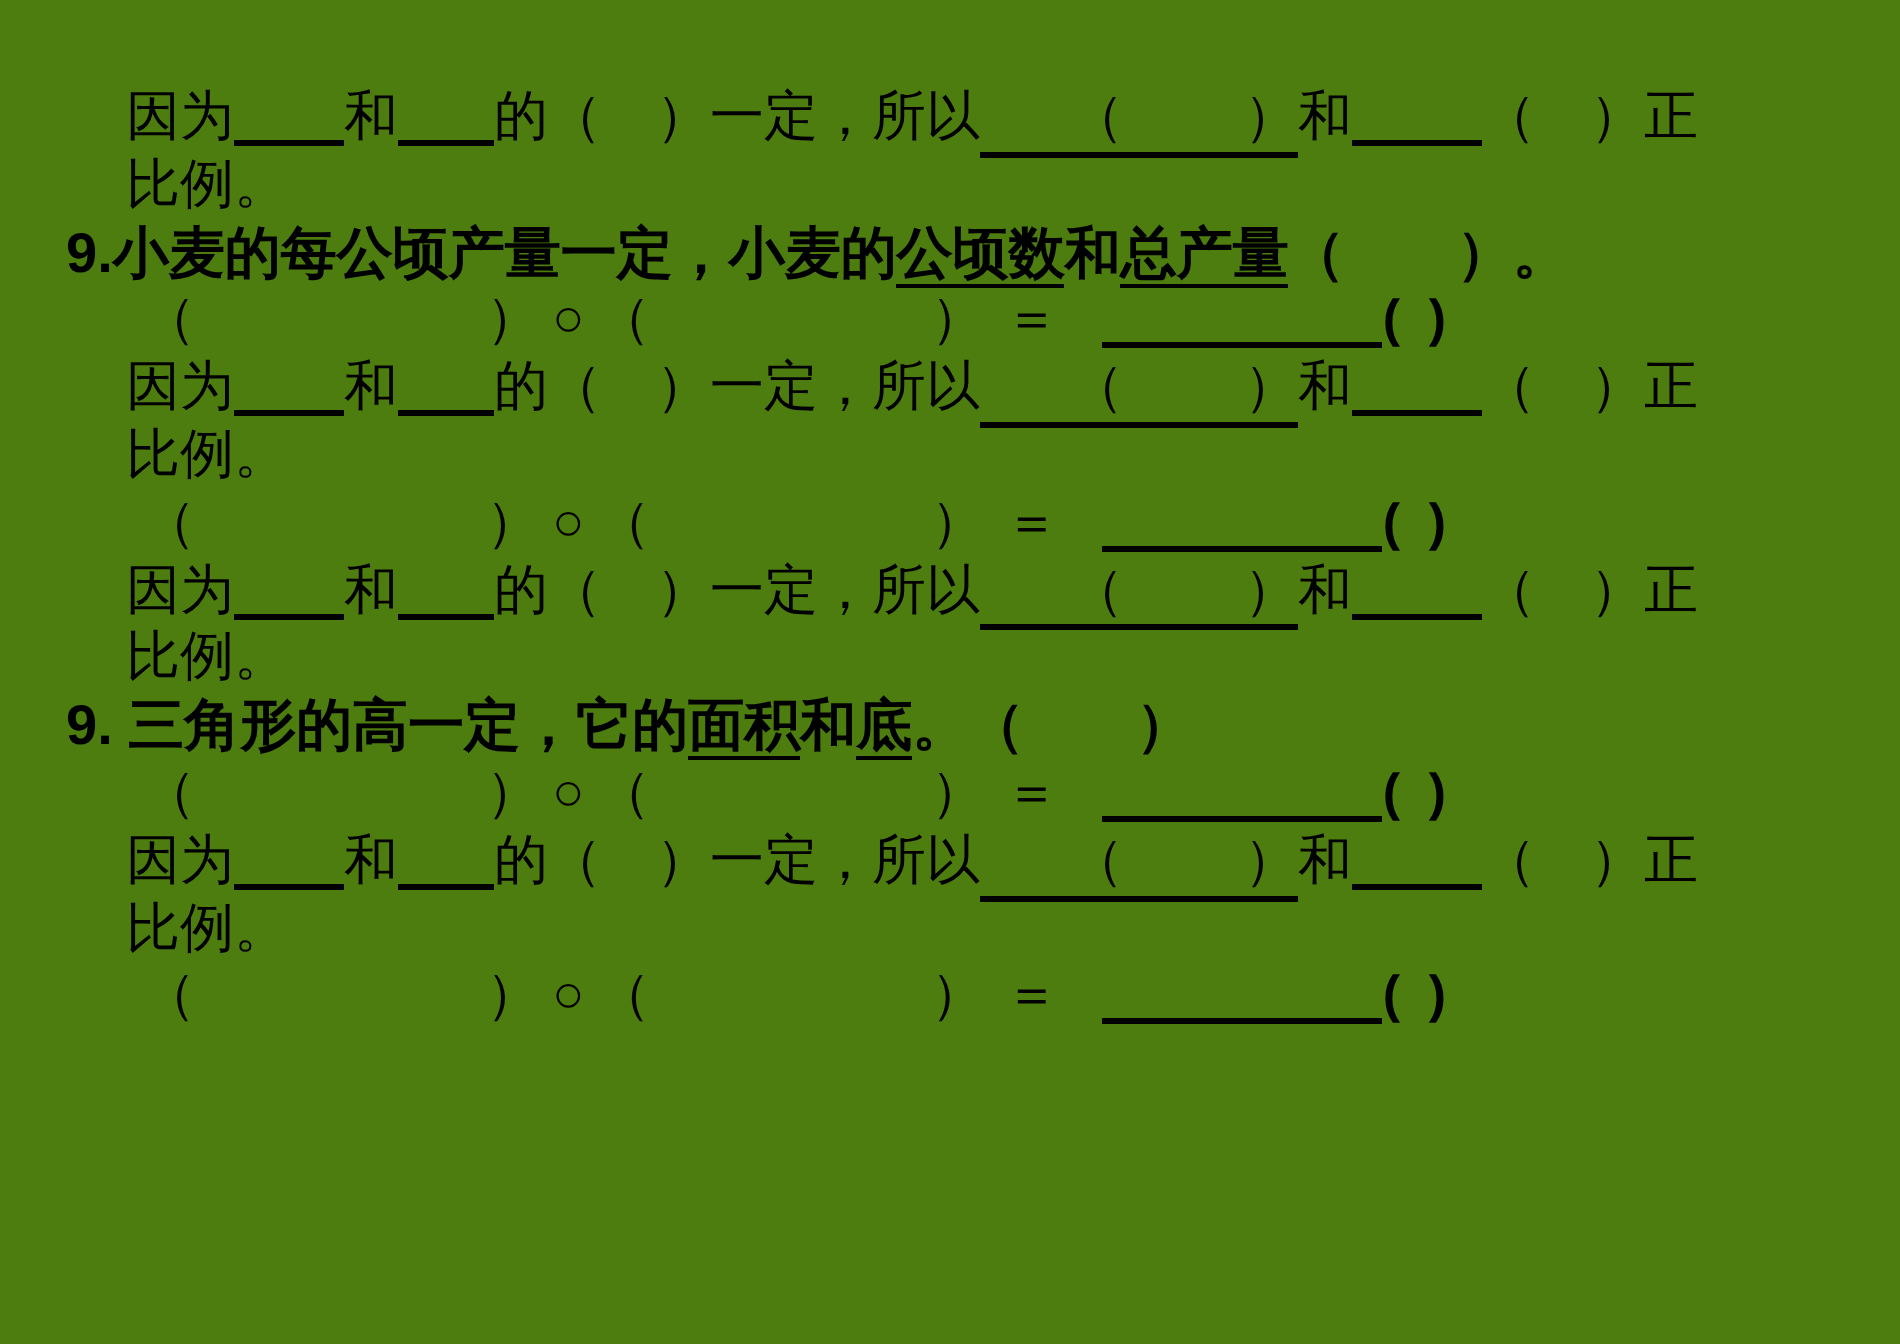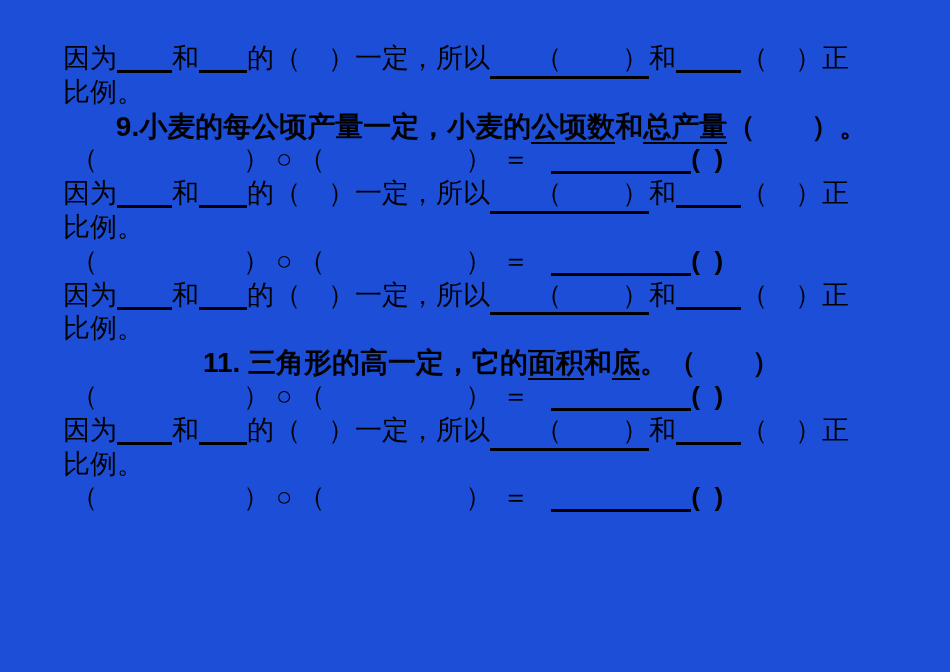--- a/index.html
+++ b/index.html
@@ -21,21 +21,20 @@
     font-family:"Liberation Serif","DejaVu Serif",serif;
     font-size:27px;
   }
   .because,.bili{padding-left:63px;}
   .eq{padding-left:71px;}
   .q{
     font-family:"Liberation Sans","DejaVu Sans",sans-serif;
     font-size:28px;
     font-weight:700;
     padding-left:33px;
-    text-align:center;
   }
   .seg{display:inline;}
   .uw{border-bottom:2.5px solid #000;}
   .blank{
     display:inline-block;
     height:1.0em;
     border-bottom:3px solid #000;
     vertical-align:text-bottom;
   }
   .gap{display:inline-block;height:1px;}
@@ -46,30 +45,30 @@
   }
   .bparen{
     font-family:"Liberation Sans","DejaVu Sans",sans-serif;
     font-weight:700;
     font-size:26px;
   }
 </style>
 </head>
 <body>
 
-<div class="page" style="background: #1d4ed8;">
+<div class="page" style="background: #4d7c0f;">
   <div class="content" style="color: rgb(0, 0, 0);">
       <div class="line because"><span class="seg">因为</span><span class="blank" style="width: 55px;"></span><span class="seg">和</span><span class="blank" style="width: 48px;"></span><span class="seg">的（　）一定，所以</span><span class="ug"><span class="gap" style="width: 45px;"></span><span class="seg">（</span><span class="gap" style="width: 60px;"></span><span class="seg">）</span></span><span class="seg">和</span><span class="blank" style="width: 65px;"></span><span class="seg">（　）正</span></div>
       <div class="line bili"><span class="seg">比例。</span></div>
       <div class="line q"><span class="seg">9.小麦的每公顷产量一定，小麦的</span><span class="seg uw">公顷数</span><span class="seg">和</span><span class="seg uw">总产量</span><span class="seg">（　　）。</span></div>
       <div class="line eq"><span class="seg">（</span><span class="gap" style="width: 145px;"></span><span class="seg">）</span><span class="gap" style="width: 6px;"></span><span class="seg">○</span><span class="gap" style="width: 6px;"></span><span class="seg">（</span><span class="gap" style="width: 140px;"></span><span class="seg">）</span><span class="gap" style="width: 10px;"></span><span class="seg">＝</span><span class="gap" style="width: 22px;"></span><span class="blank" style="width: 140px;"></span><span class="seg bparen">(  )</span></div>
       <div class="line because"><span class="seg">因为</span><span class="blank" style="width: 55px;"></span><span class="seg">和</span><span class="blank" style="width: 48px;"></span><span class="seg">的（　）一定，所以</span><span class="ug"><span class="gap" style="width: 45px;"></span><span class="seg">（</span><span class="gap" style="width: 60px;"></span><span class="seg">）</span></span><span class="seg">和</span><span class="blank" style="width: 65px;"></span><span class="seg">（　）正</span></div>
       <div class="line bili"><span class="seg">比例。</span></div>
       <div class="line eq"><span class="seg">（</span><span class="gap" style="width: 145px;"></span><span class="seg">）</span><span class="gap" style="width: 6px;"></span><span class="seg">○</span><span class="gap" style="width: 6px;"></span><span class="seg">（</span><span class="gap" style="width: 140px;"></span><span class="seg">）</span><span class="gap" style="width: 10px;"></span><span class="seg">＝</span><span class="gap" style="width: 22px;"></span><span class="blank" style="width: 140px;"></span><span class="seg bparen">(  )</span></div>
       <div class="line because"><span class="seg">因为</span><span class="blank" style="width: 55px;"></span><span class="seg">和</span><span class="blank" style="width: 48px;"></span><span class="seg">的（　）一定，所以</span><span class="ug"><span class="gap" style="width: 45px;"></span><span class="seg">（</span><span class="gap" style="width: 60px;"></span><span class="seg">）</span></span><span class="seg">和</span><span class="blank" style="width: 65px;"></span><span class="seg">（　）正</span></div>
       <div class="line bili"><span class="seg">比例。</span></div>
-      <div class="line q"><span class="seg">11. 三角形的高一定，它的</span><span class="seg uw">面积</span><span class="seg">和</span><span class="seg uw">底</span><span class="seg">。（　　）</span></div>
+      <div class="line q"><span class="seg">9. 三角形的高一定，它的</span><span class="seg uw">面积</span><span class="seg">和</span><span class="seg uw">底</span><span class="seg">。（　　）</span></div>
       <div class="line eq"><span class="seg">（</span><span class="gap" style="width: 145px;"></span><span class="seg">）</span><span class="gap" style="width: 6px;"></span><span class="seg">○</span><span class="gap" style="width: 6px;"></span><span class="seg">（</span><span class="gap" style="width: 140px;"></span><span class="seg">）</span><span class="gap" style="width: 10px;"></span><span class="seg">＝</span><span class="gap" style="width: 22px;"></span><span class="blank" style="width: 140px;"></span><span class="seg bparen">(  )</span></div>
       <div class="line because"><span class="seg">因为</span><span class="blank" style="width: 55px;"></span><span class="seg">和</span><span class="blank" style="width: 48px;"></span><span class="seg">的（　）一定，所以</span><span class="ug"><span class="gap" style="width: 45px;"></span><span class="seg">（</span><span class="gap" style="width: 60px;"></span><span class="seg">）</span></span><span class="seg">和</span><span class="blank" style="width: 65px;"></span><span class="seg">（　）正</span></div>
       <div class="line bili"><span class="seg">比例。</span></div>
       <div class="line eq"><span class="seg">（</span><span class="gap" style="width: 145px;"></span><span class="seg">）</span><span class="gap" style="width: 6px;"></span><span class="seg">○</span><span class="gap" style="width: 6px;"></span><span class="seg">（</span><span class="gap" style="width: 140px;"></span><span class="seg">）</span><span class="gap" style="width: 10px;"></span><span class="seg">＝</span><span class="gap" style="width: 22px;"></span><span class="blank" style="width: 140px;"></span><span class="seg bparen">(  )</span></div>
     </div>
 </div>
 
 </body></html>

